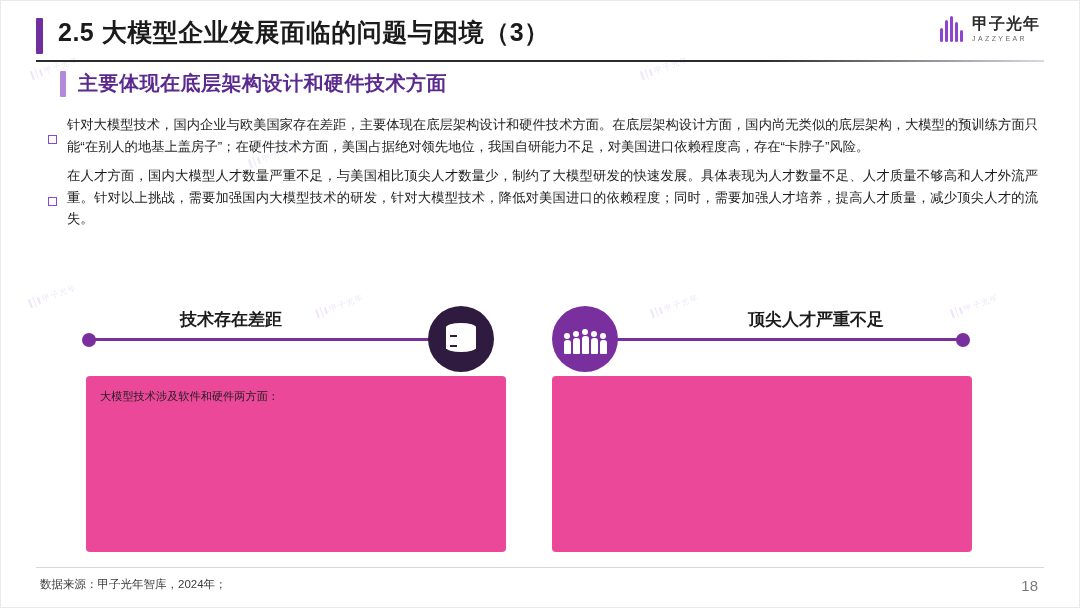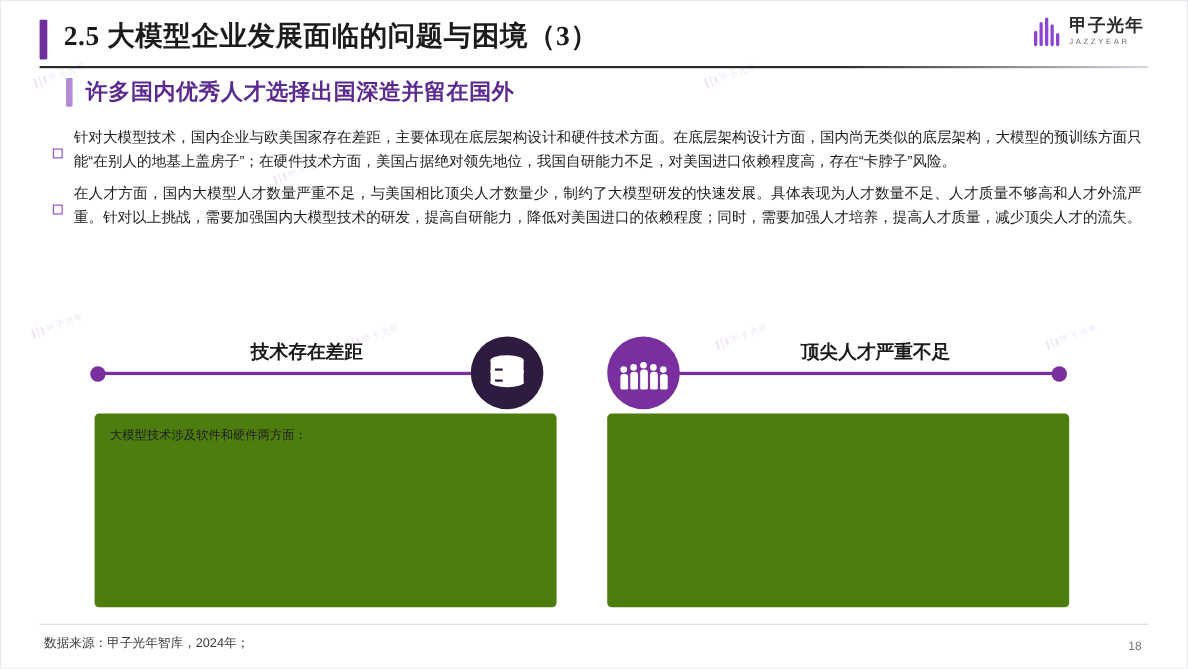--- a/index.html
+++ b/index.html
@@ -29,21 +29,20 @@
     pointer-events: none;
   }
 
   
   .header {
     position: absolute;
     top: 16px;
     left: 36px;
     right: 36px;
     height: 42px;
-    font-family: Liberation Serif, serif;
   }
   .header-bar {
     position: absolute;
     left: 0;
     top: 2px;
     width: 7px;
     height: 36px;
     background: #6f2f9f;
     border-radius: 1px;
   }
@@ -190,28 +189,28 @@
   }
   .circle-left { left: 428px; background: #2f1b3f; }
   .circle-right { left: 552px; background: #7a2f9e; }
   .node-title {
     position: absolute;
     top: 20px;
     font-size: 17px;
     font-weight: bold;
     color: #1b1b1b;
   }
-  .node-title-left { left: 180px; margin-left: 48px; }
-  .node-title-right { left: 728px; font-family: Liberation Mono, monospace; }
+  .node-title-left { left: 180px; }
+  .node-title-right { left: 748px; font-family: Liberation Mono, monospace; }
 
   
   .card {
     position: absolute;
     top: 376px;
-    background: #4d7c0f;
+    background: #ec4899;
     border-radius: 4px;
     padding: 12px 14px 14px 14px;
     box-sizing: border-box;
   }
   .card-left {
     left: 86px;
     width: 420px;
     height: 176px;
   }
   .card-right {
@@ -261,21 +260,21 @@
     position: absolute;
     left: 40px;
     bottom: 16px;
     font-size: 11.5px;
     color: #3a3a3a;
   }
   .footer-page {
     position: absolute;
     right: 42px;
     bottom: 14px;
-    font-size: 11px;
+    font-size: 15px;
     color: #7a7a7a;
   }
 
   
   .wm {
     position: absolute;
     opacity: 0.14;
     font-size: 8px;
     color: #8e44d0;
     letter-spacing: 1px;
@@ -430,31 +429,31 @@
         <i style="height:12px"></i>
     </div>
     <div class="brand-text">
       <div class="brand-cn">甲子光年</div>
       <div class="brand-en">JAZZYEAR</div>
     </div>
   </div>
 
   <div class="subtitle-wrap">
     <div class="subtitle-bar"></div>
-    <div class="subtitle">许多国内优秀人才选择出国深造并留在国外</div>
+    <div class="subtitle">主要体现在底层架构设计和硬件技术方面</div>
   </div>
 
   <div class="bullets">
     <div class="bullet">
       <span class="bullet-marker"></span>
       <span class="bullet-text">针对大模型技术，国内企业与欧美国家存在差距，主要体现在底层架构设计和硬件技术方面。在底层架构设计方面，国内尚无类似的底层架构，大模型的预训练方面只能“在别人的地基上盖房子”；在硬件技术方面，美国占据绝对领先地位，我国自研能力不足，对美国进口依赖程度高，存在“卡脖子”风险。</span>
     </div>
     <div class="bullet">
       <span class="bullet-marker"></span>
-      <span class="bullet-text">在人才方面，国内大模型人才数量严重不足，与美国相比顶尖人才数量少，制约了大模型研发的快速发展。具体表现为人才数量不足、人才质量不够高和人才外流严重。针对以上挑战，需要加强国内大模型技术的研发，提高自研能力，降低对美国进口的依赖程度；同时，需要加强人才培养，提高人才质量，减少顶尖人才的流失。</span>
+      <span class="bullet-text">在人才方面，国内大模型人才数量严重不足，与美国相比顶尖人才数量少，制约了大模型研发的快速发展。具体表现为人才数量不足、人才质量不够高和人才外流严重。针对以上挑战，需要加强国内大模型技术的研发，针对大模型技术，降低对美国进口的依赖程度；同时，需要加强人才培养，提高人才质量，减少顶尖人才的流失。</span>
     </div>
   </div>
 
   <div class="nodes">
     <div class="dot dot-left"></div>
     <div class="node-line line-left"></div>
     <div class="node-title node-title-left">技术存在差距</div>
     <div class="circle circle-left">
       <div class="db">
         <div class="band b1"></div>

